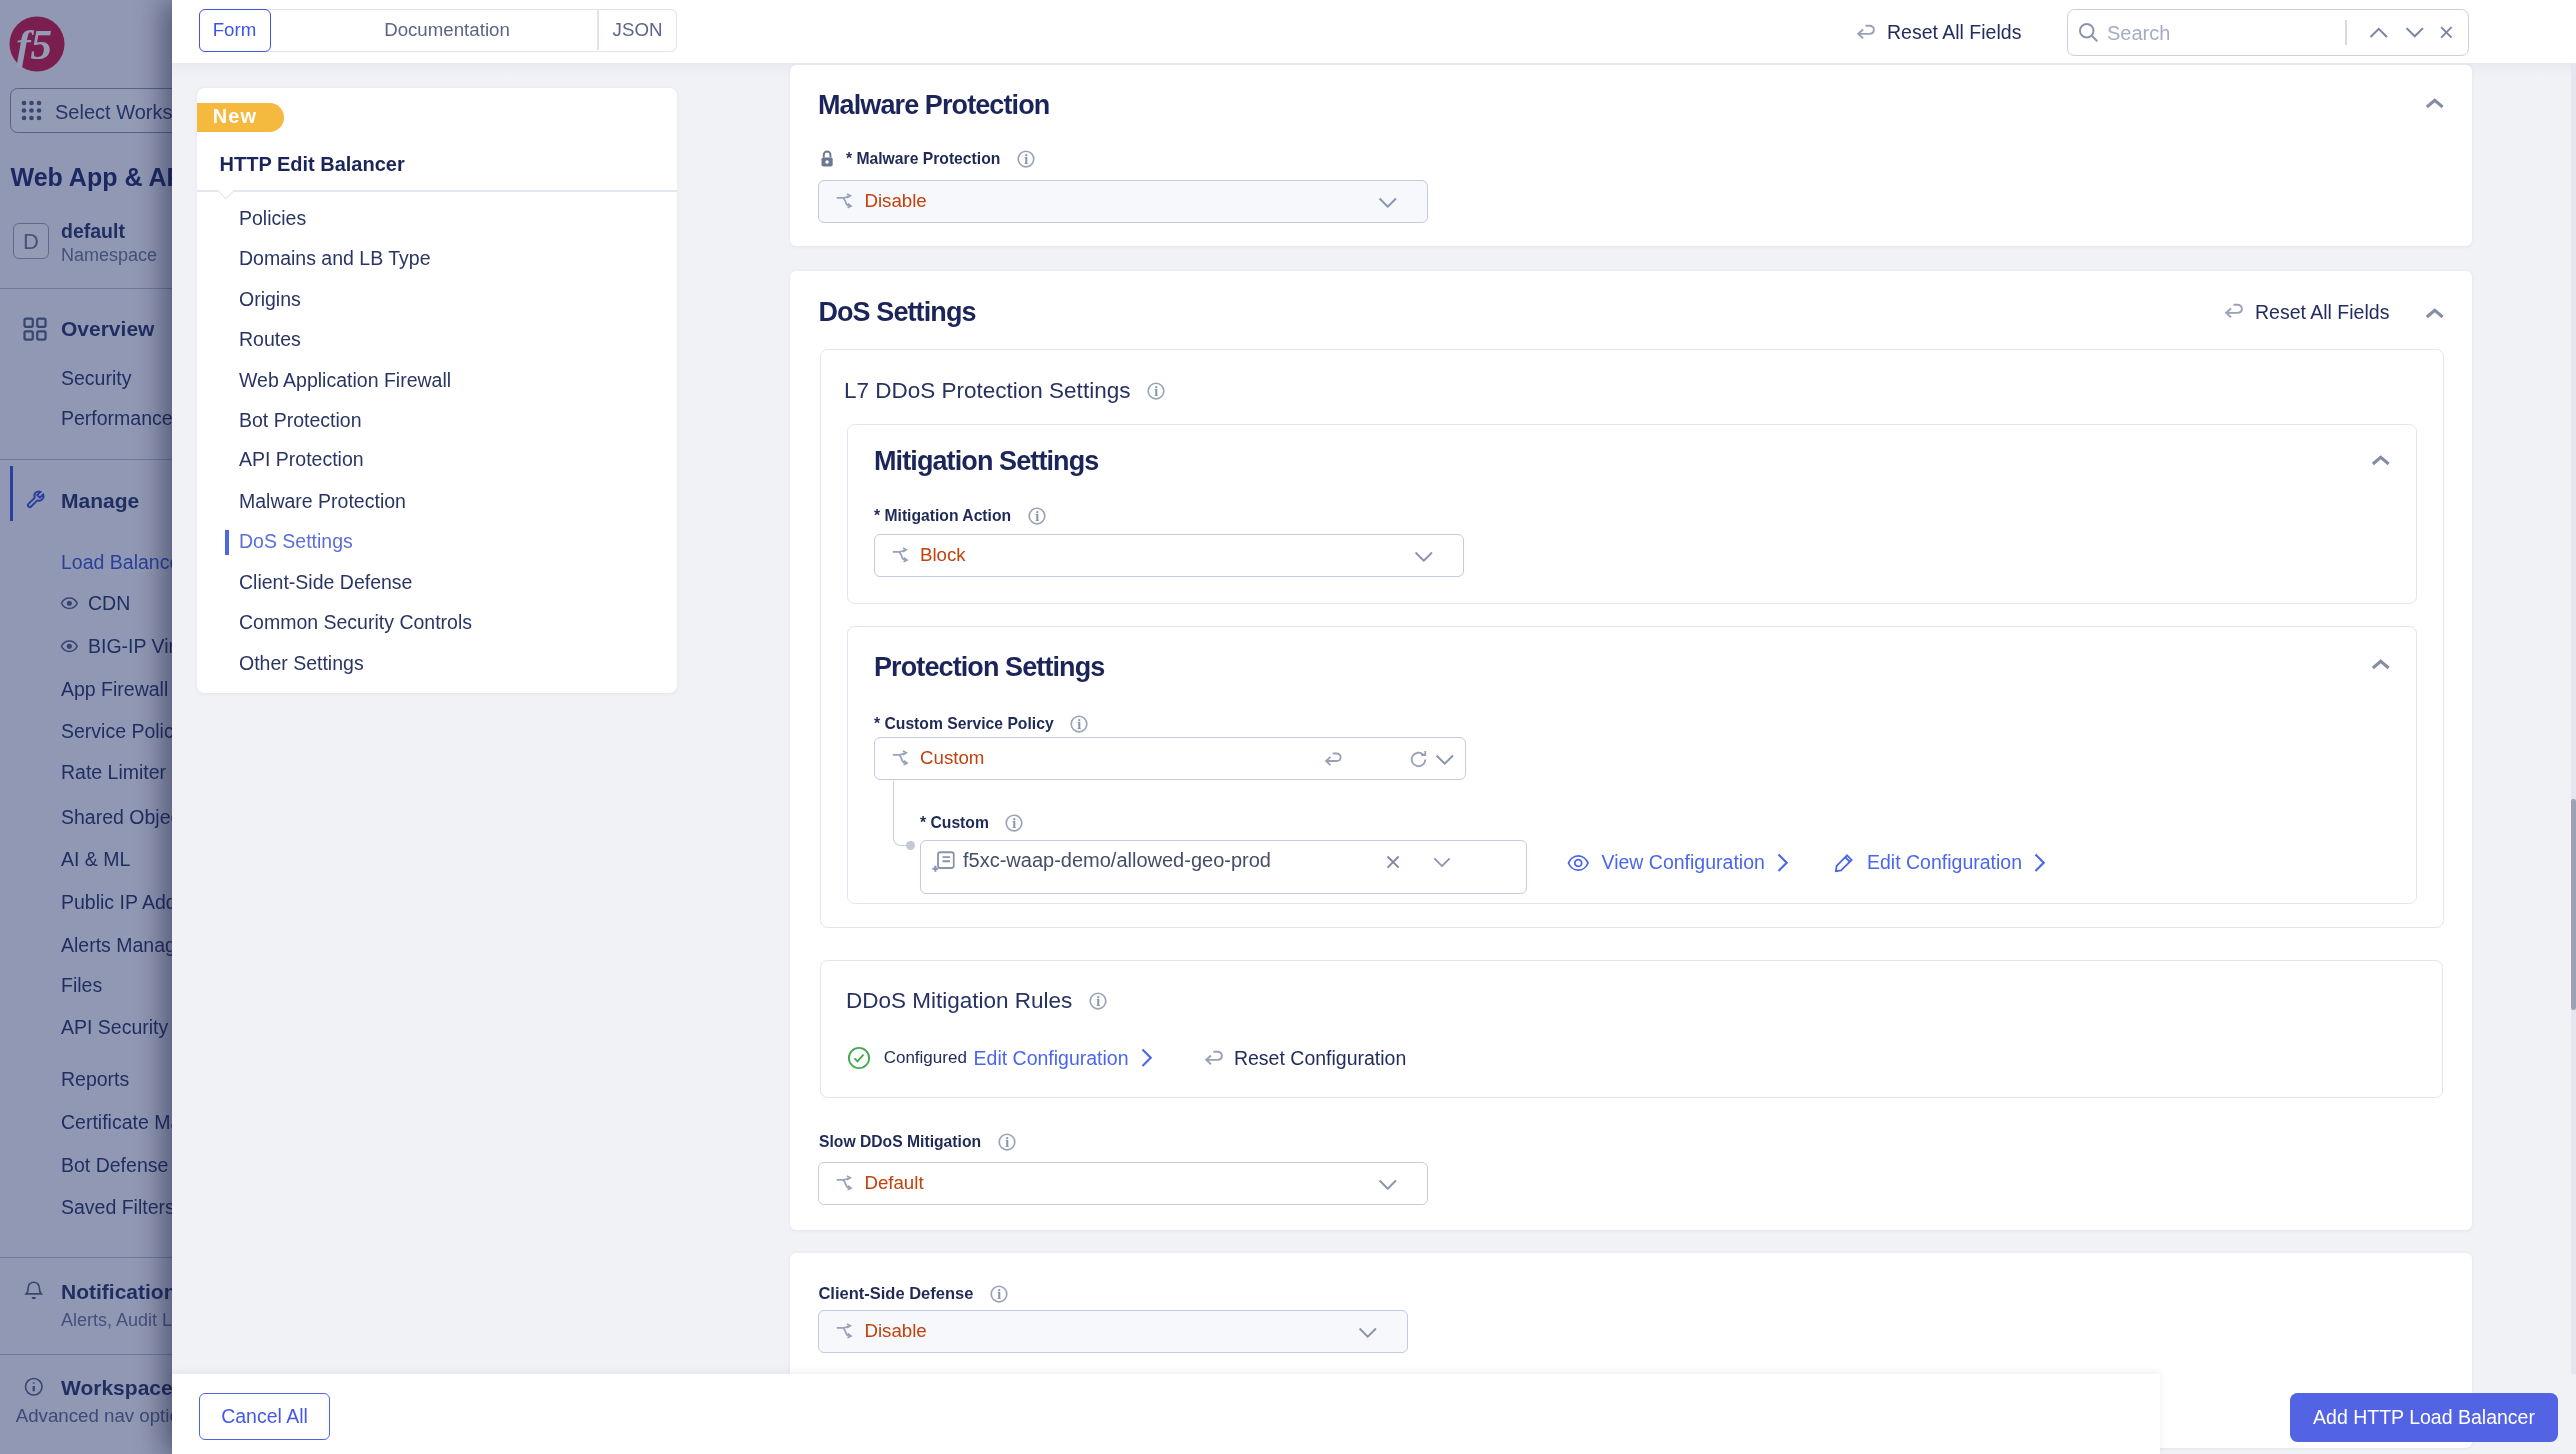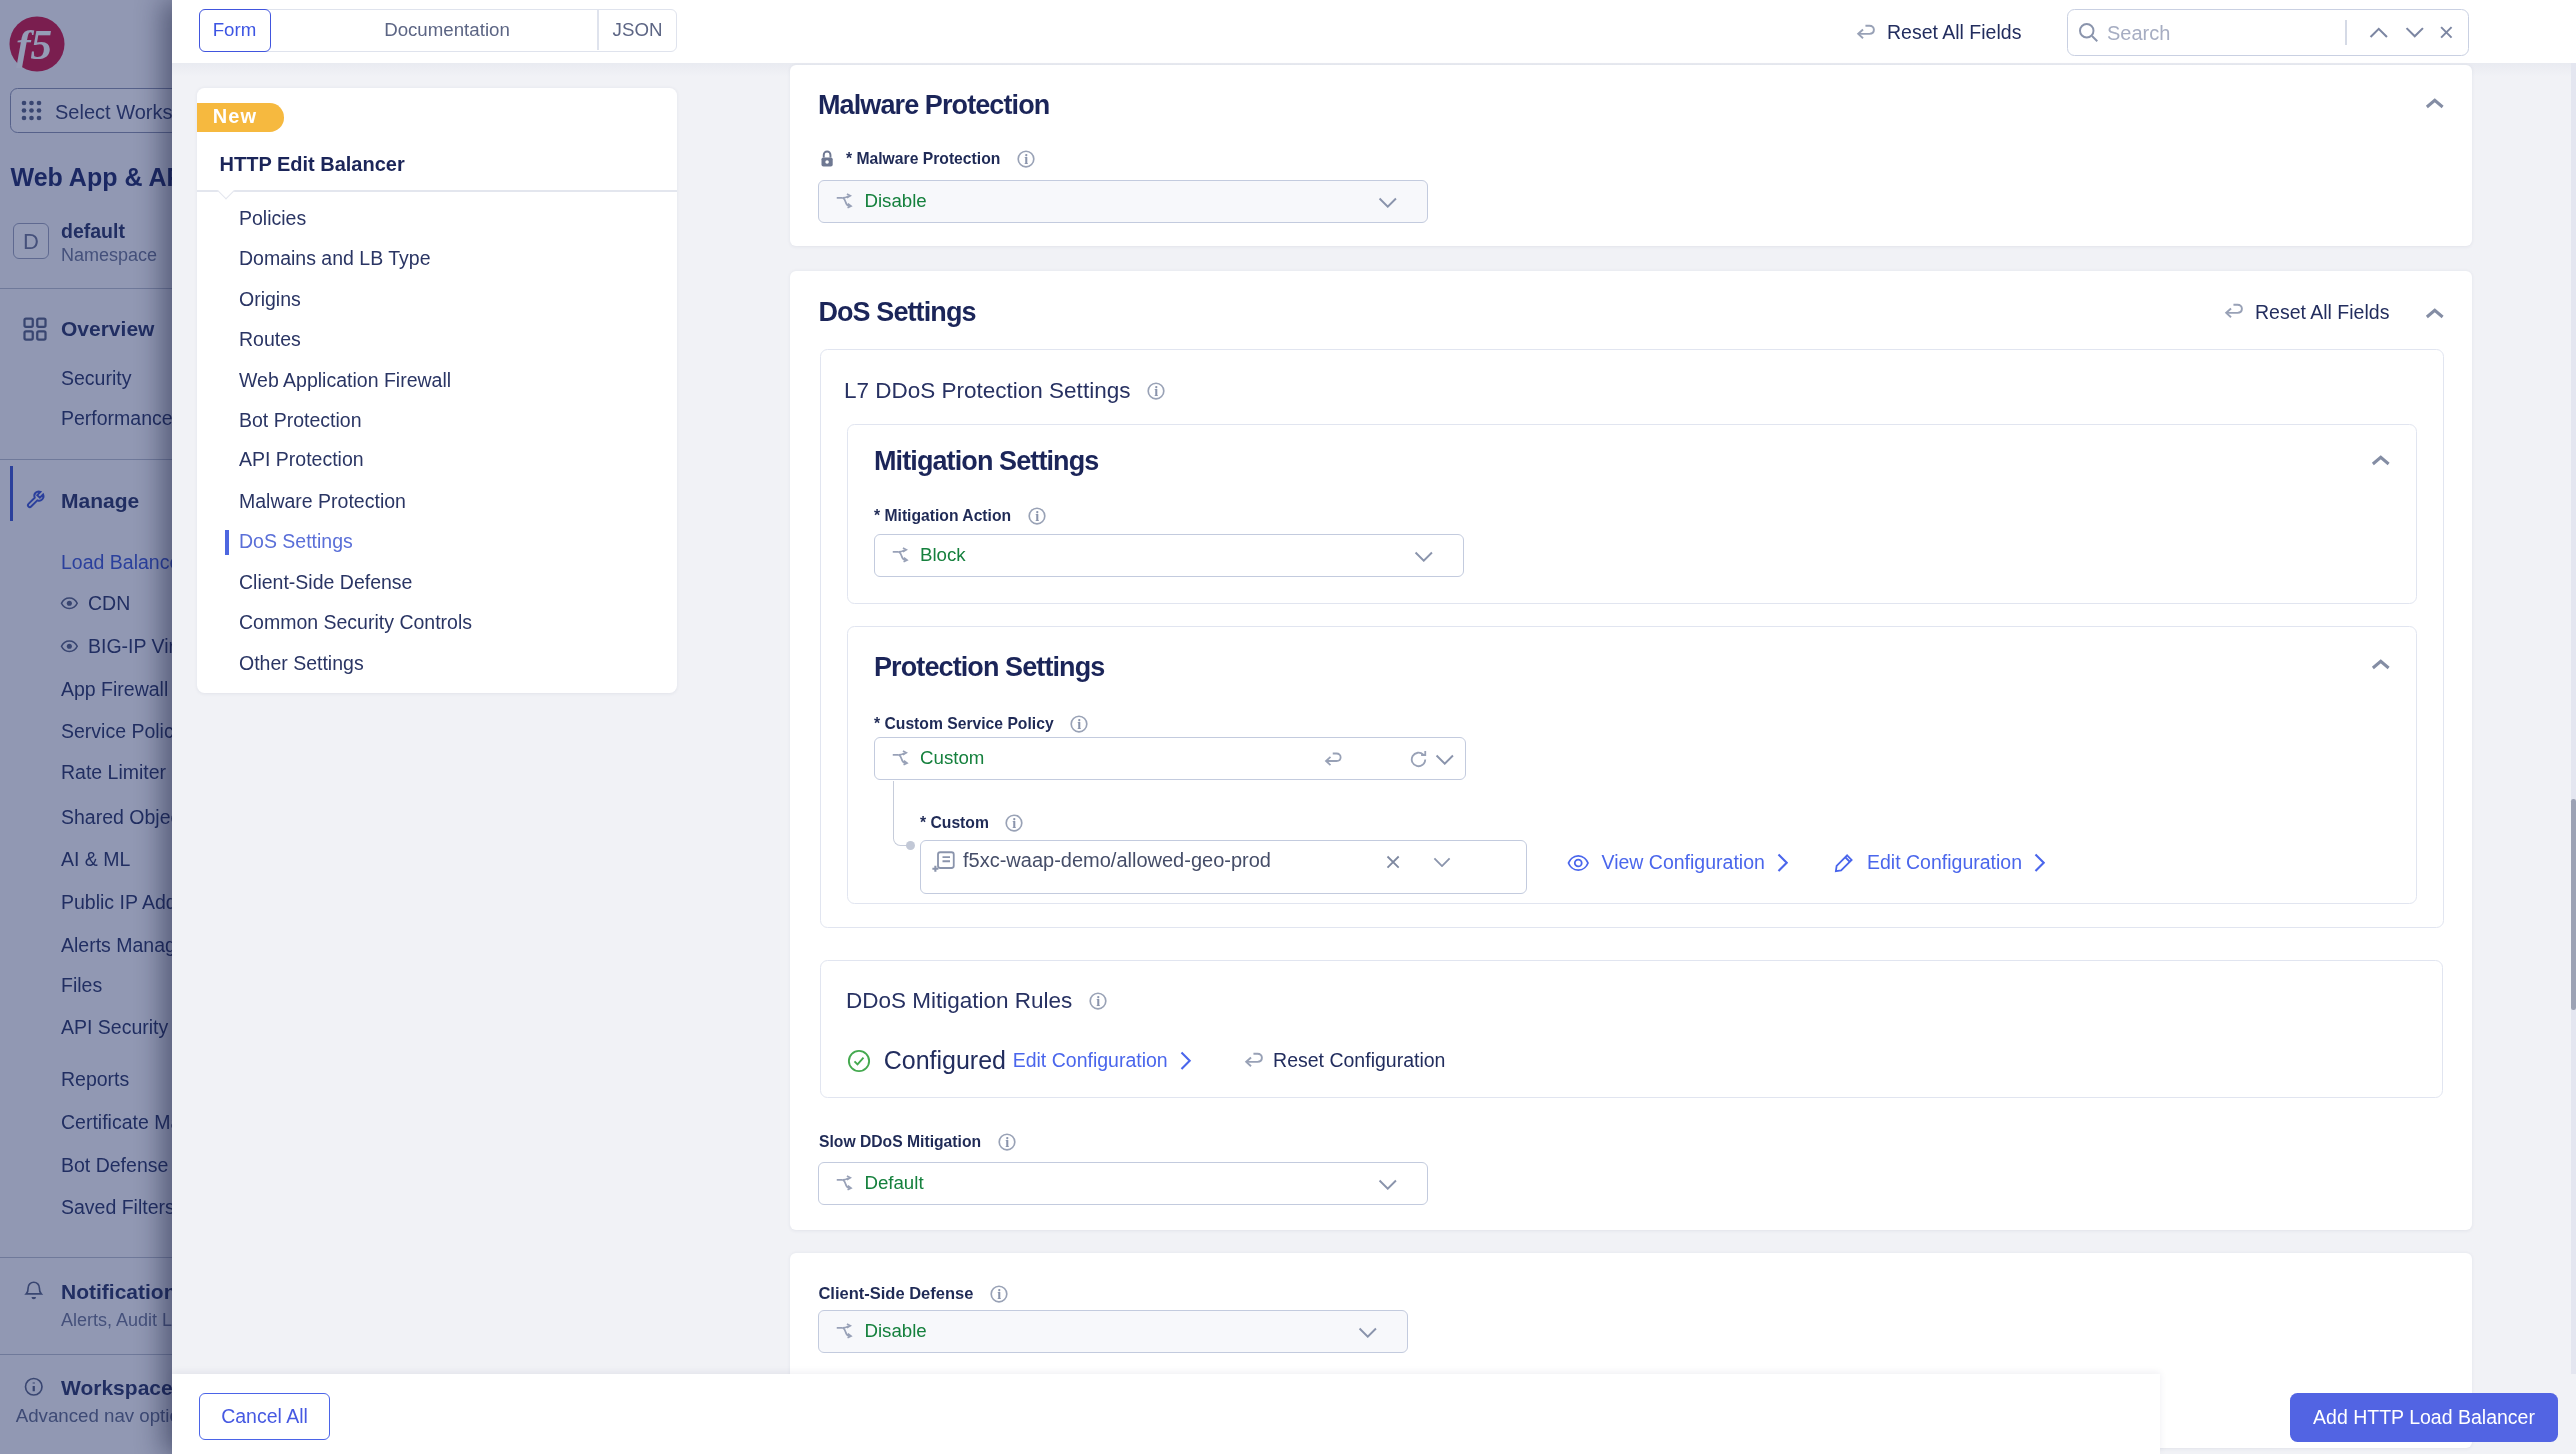--- a/index.html
+++ b/index.html
@@ -26,21 +26,21 @@
   .tab { position:absolute; top:0; height:40px; line-height:40px; text-align:center; font-size:18.7px; color:#5C6584; }
   .tabform { position:absolute; left:-1.5px; top:-1.5px; width:72px; height:43px; border:1.5px solid #4155DE; border-radius:6px; background:#fff; color:#3D55E3; font-size:18.7px; line-height:40px; text-align:center; }
   
   .navy { color:#222D5E; }
   .h1 { font-weight:bold; font-size:27px; letter-spacing:-0.9px; color:#1B2559; white-space:nowrap; }
   .h2 { font-size:22.5px; color:#273162; white-space:nowrap; }
   .lbl { font-weight:bold; font-size:15.7px; color:#1F2A56; white-space:nowrap; }
   .card { position:absolute; left:618px; width:1682px; background:#fff; border-radius:6px; box-shadow:0 0.7px 3.7px rgba(30,40,90,0.07); }
   .box { position:absolute; border:1.5px solid #E1E5F0; border-radius:7.5px; background:#fff; }
   .sel { position:absolute; height:43px; border:1.5px solid #C3CBDE; border-radius:6px; background:#fff; }
-  .sel .txt { position:absolute; left:45px; top:0; line-height:40px; font-size:18.7px; color:#15803d; white-space:nowrap; }
+  .sel .txt { position:absolute; left:45px; top:0; line-height:40px; font-size:18.7px; color:#c2410c; white-space:nowrap; }
   .link { font-size:19.5px; color:#4A66EC; white-space:nowrap; }
   .ic { position:absolute; }
   .sel .branch { position:absolute; left:16.5px; top:12px; }
   .sel .chev { position:absolute; right:30px; top:15.7px; }
   .lblrow { position:absolute; display:flex; align-items:center; gap:16.5px; white-space:nowrap; }
   .nvm { left:42px; font-size:19.5px; color:#2A3564; line-height:22.5px; white-space:nowrap; }
 </style>
 </head>
 <body>
 <div id="app">
@@ -339,21 +339,21 @@
             <svg width="18" height="18" viewBox="0 0 24 24">
               <circle cx="12" cy="12" r="10.4" fill="none" stroke="#99A2B6" stroke-width="2.2"></circle>
               <text x="12.2" y="18.2" text-anchor="middle" font-family="Liberation Serif, serif" font-weight="bold" font-size="19" fill="#8A94AC">i</text>
             </svg>
           </div>
         <div class="abs" style="left:57px;top:775px;display:flex;align-items:center">
           <svg width="24" height="24" viewBox="0 0 32 32" fill="none" stroke="#44A94F" stroke-width="2.5">
             <circle cx="16" cy="16" r="13.5"></circle>
             <path d="M10 16.5 L14 20.5 L22 11.5"></path>
           </svg>
-          <span class="navy" style="font-size:25px;margin-left:12.7px;white-space:nowrap">Configured</span>
+          <span class="navy" style="font-size:17px;margin-left:12.7px;white-space:nowrap">Configured</span>
           <span class="link" style="margin-left:6.7px">Edit Configuration</span>
           <svg style="margin-left:12.7px" width="11.2" height="19.5" viewBox="0 0 15 26" fill="none" stroke="#4A66EC" stroke-width="2.8">
               <path d="M2 2 L13 13 L2 24"></path>
             </svg>
           <svg style="margin-left:51px" width="22.5" height="22.5" viewBox="0 0 28 28" fill="none" stroke="#98A1B6" stroke-width="2.4">
             <path d="M4.5 16 H18 C21.5 16 23.5 13.8 23.5 11 C23.5 8.2 21.5 6 18 6 H13"></path>
             <path d="M10 10.5 L4 16 L10 21.5"></path>
           </svg>
           <span class="navy" style="font-size:19.5px;margin-left:8px;white-space:nowrap">Reset Configuration</span>
         </div>

